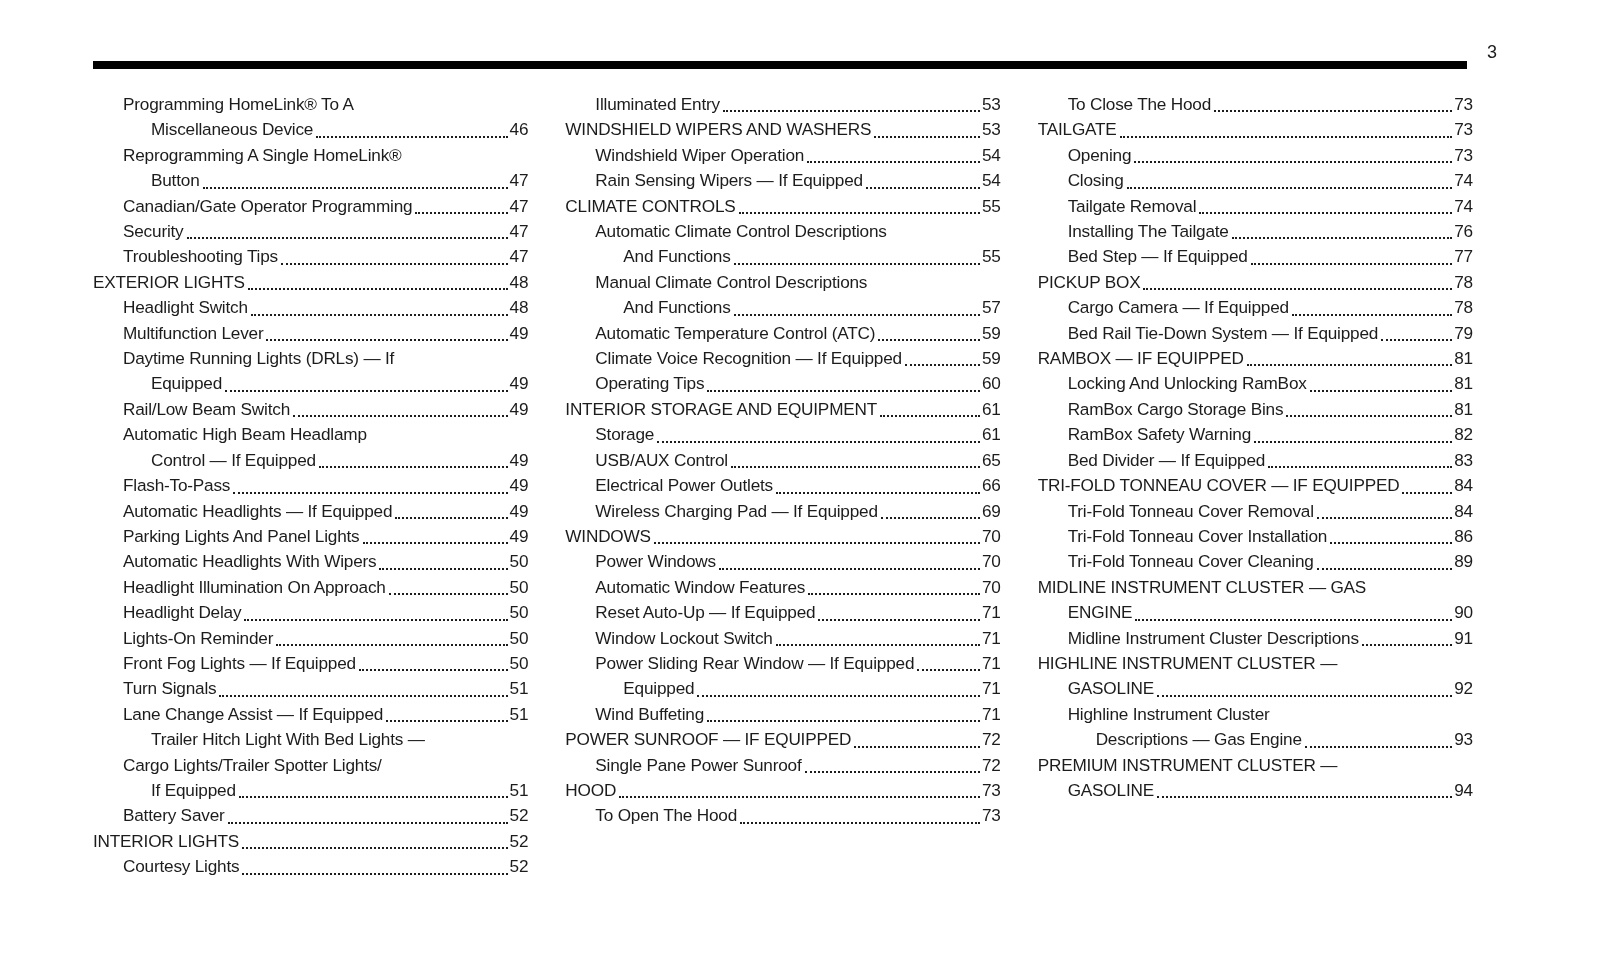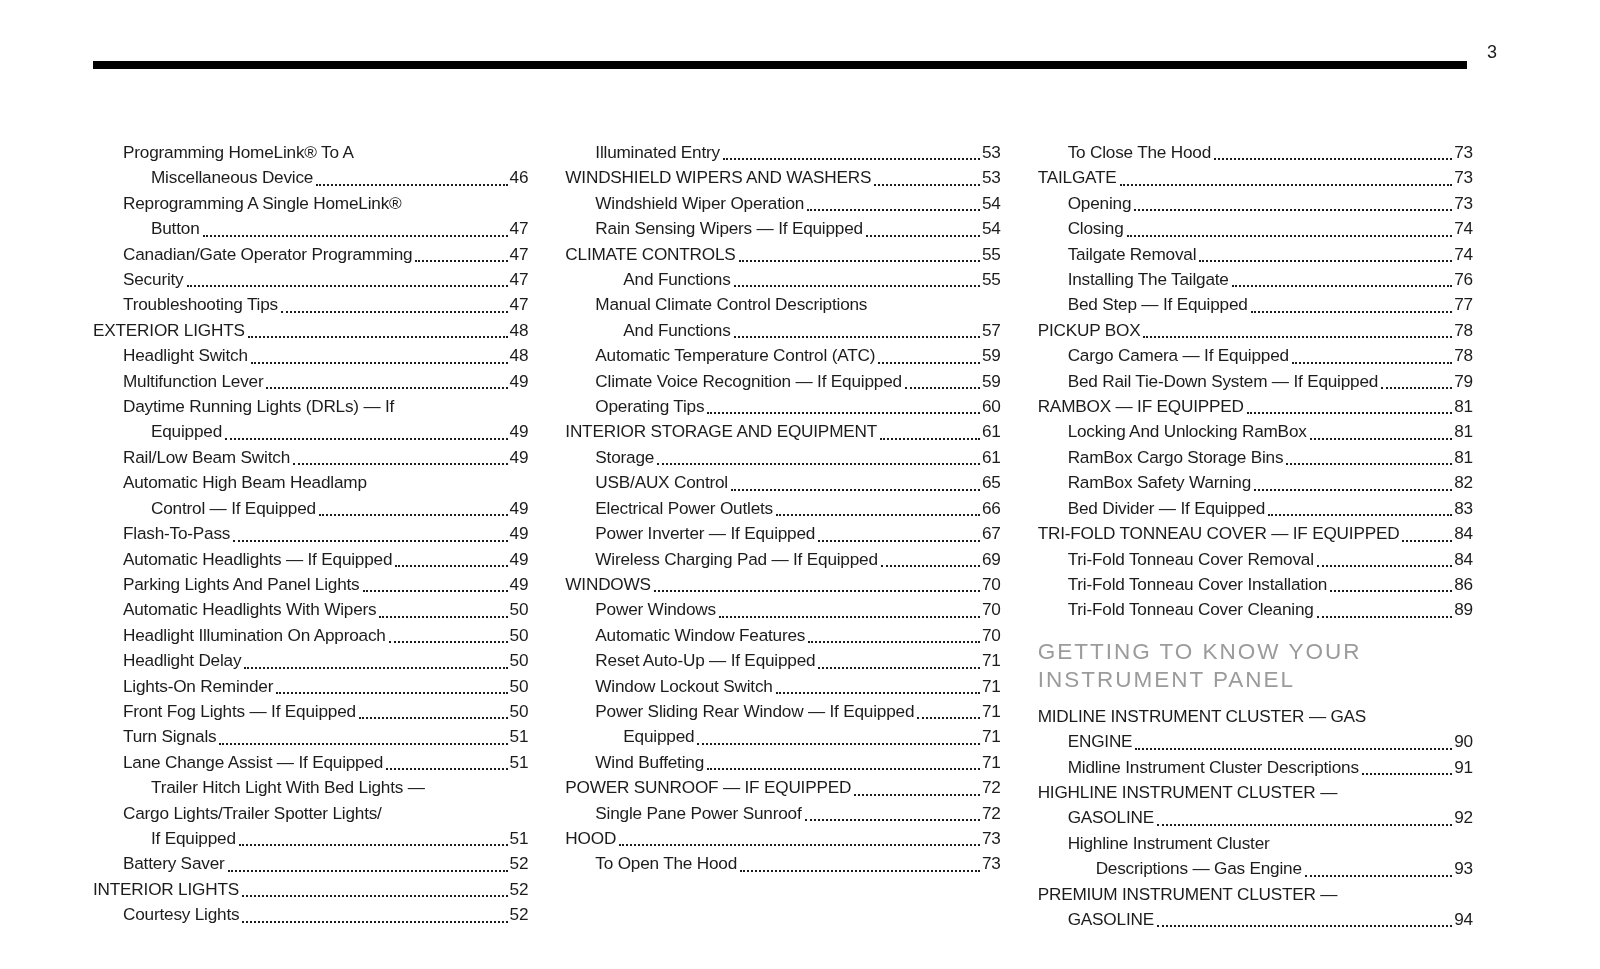--- a/index.html
+++ b/index.html
@@ -34,21 +34,20 @@
     line-height: 20px;
     color: #1c1c1c;
   }
   .toc {
     position: absolute;
     left: 93px;
     top: 92px;
     width: 1380px;
     display: flex;
     gap: 37px;
-    margin-top: 48px;
   }
   .toc-col {
     flex: 1 1 0;
     min-width: 0;
   }
   .toc-line {
     display: flex;
     align-items: flex-end;
     white-space: nowrap;
     font-size: 17.2px;
@@ -245,20 +244,23 @@
         <div class="toc-line indent-1">
           <span class="toc-label">Rain Sensing Wipers — If Equipped</span>
           <span class="dots"></span>
           <span class="pg">54</span>
         </div>
         <div class="toc-line indent-0">
           <span class="toc-label">CLIMATE CONTROLS</span>
           <span class="dots"></span>
           <span class="pg">55</span>
         </div>
+        <div class="toc-line indent-1">
+          <span class="toc-label">Automatic Climate Control Descriptions</span>
+        </div>
         <div class="toc-line indent-2">
           <span class="toc-label">And Functions</span>
           <span class="dots"></span>
           <span class="pg">55</span>
         </div>
         <div class="toc-line indent-1">
           <span class="toc-label">Manual Climate Control Descriptions</span>
         </div>
         <div class="toc-line indent-2">
           <span class="toc-label">And Functions</span>
@@ -292,25 +294,20 @@
         </div>
         <div class="toc-line indent-1">
           <span class="toc-label">USB/AUX Control</span>
           <span class="dots"></span>
           <span class="pg">65</span>
         </div>
         <div class="toc-line indent-1">
           <span class="toc-label">Electrical Power Outlets</span>
           <span class="dots"></span>
           <span class="pg">66</span>
-        </div>
-        <div class="toc-line indent-1">
-          <span class="toc-label">Power Inverter — If Equipped</span>
-          <span class="dots"></span>
-          <span class="pg">67</span>
         </div>
         <div class="toc-line indent-1">
           <span class="toc-label">Wireless Charging Pad — If Equipped</span>
           <span class="dots"></span>
           <span class="pg">69</span>
         </div>
         <div class="toc-line indent-0">
           <span class="toc-label">WINDOWS</span>
           <span class="dots"></span>
           <span class="pg">70</span>
@@ -459,24 +456,20 @@
         </div>
         <div class="toc-line indent-1">
           <span class="toc-label">Tri-Fold Tonneau Cover Installation</span>
           <span class="dots"></span>
           <span class="pg">86</span>
         </div>
         <div class="toc-line indent-1">
           <span class="toc-label">Tri-Fold Tonneau Cover Cleaning</span>
           <span class="dots"></span>
           <span class="pg">89</span>
-        </div>
-        <div class="chapter-heading">
-          <div>GETTING TO KNOW YOUR</div>
-          <div>INSTRUMENT PANEL</div>
         </div>
         <div class="toc-line indent-0">
           <span class="toc-label">MIDLINE INSTRUMENT CLUSTER — GAS</span>
         </div>
         <div class="toc-line indent-1">
           <span class="toc-label">ENGINE</span>
           <span class="dots"></span>
           <span class="pg">90</span>
         </div>
         <div class="toc-line indent-1">

